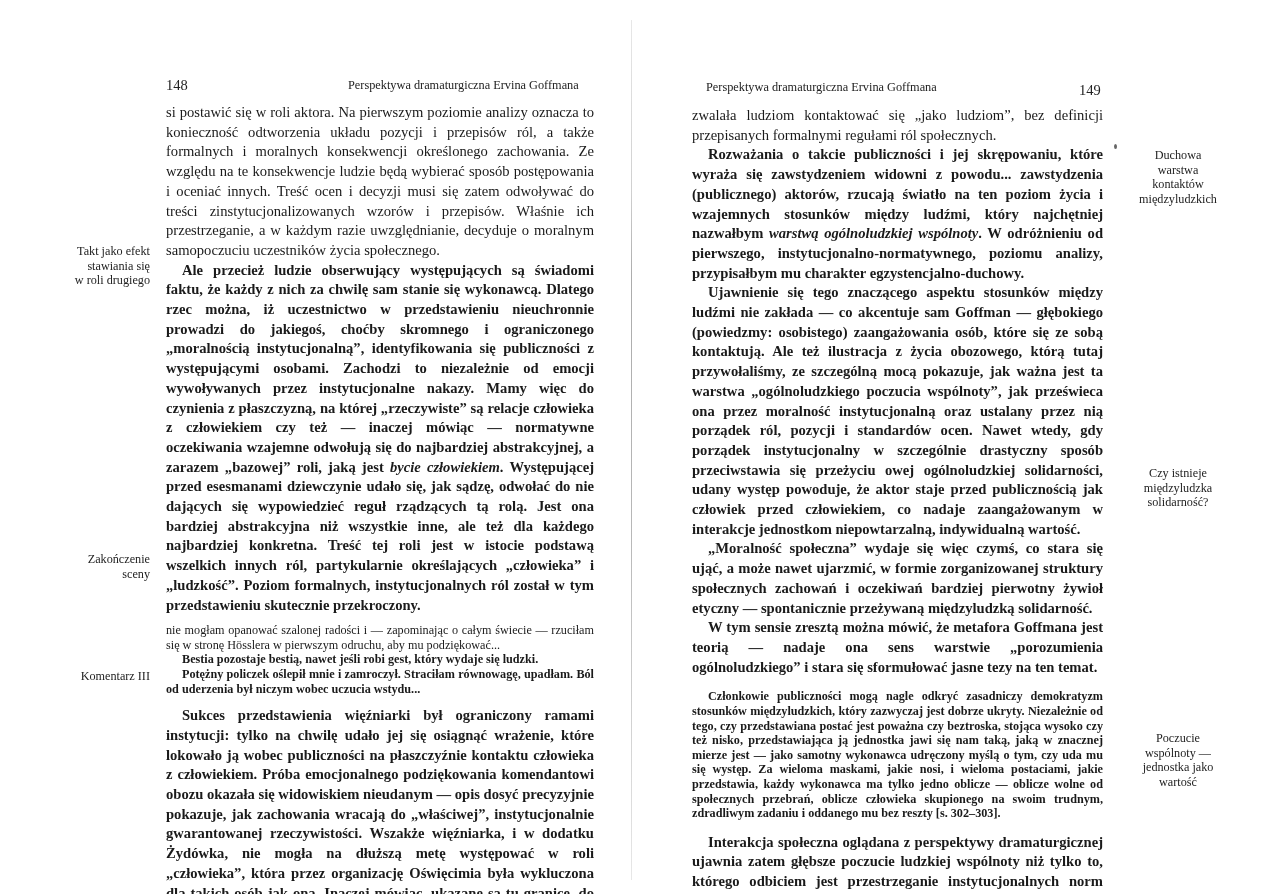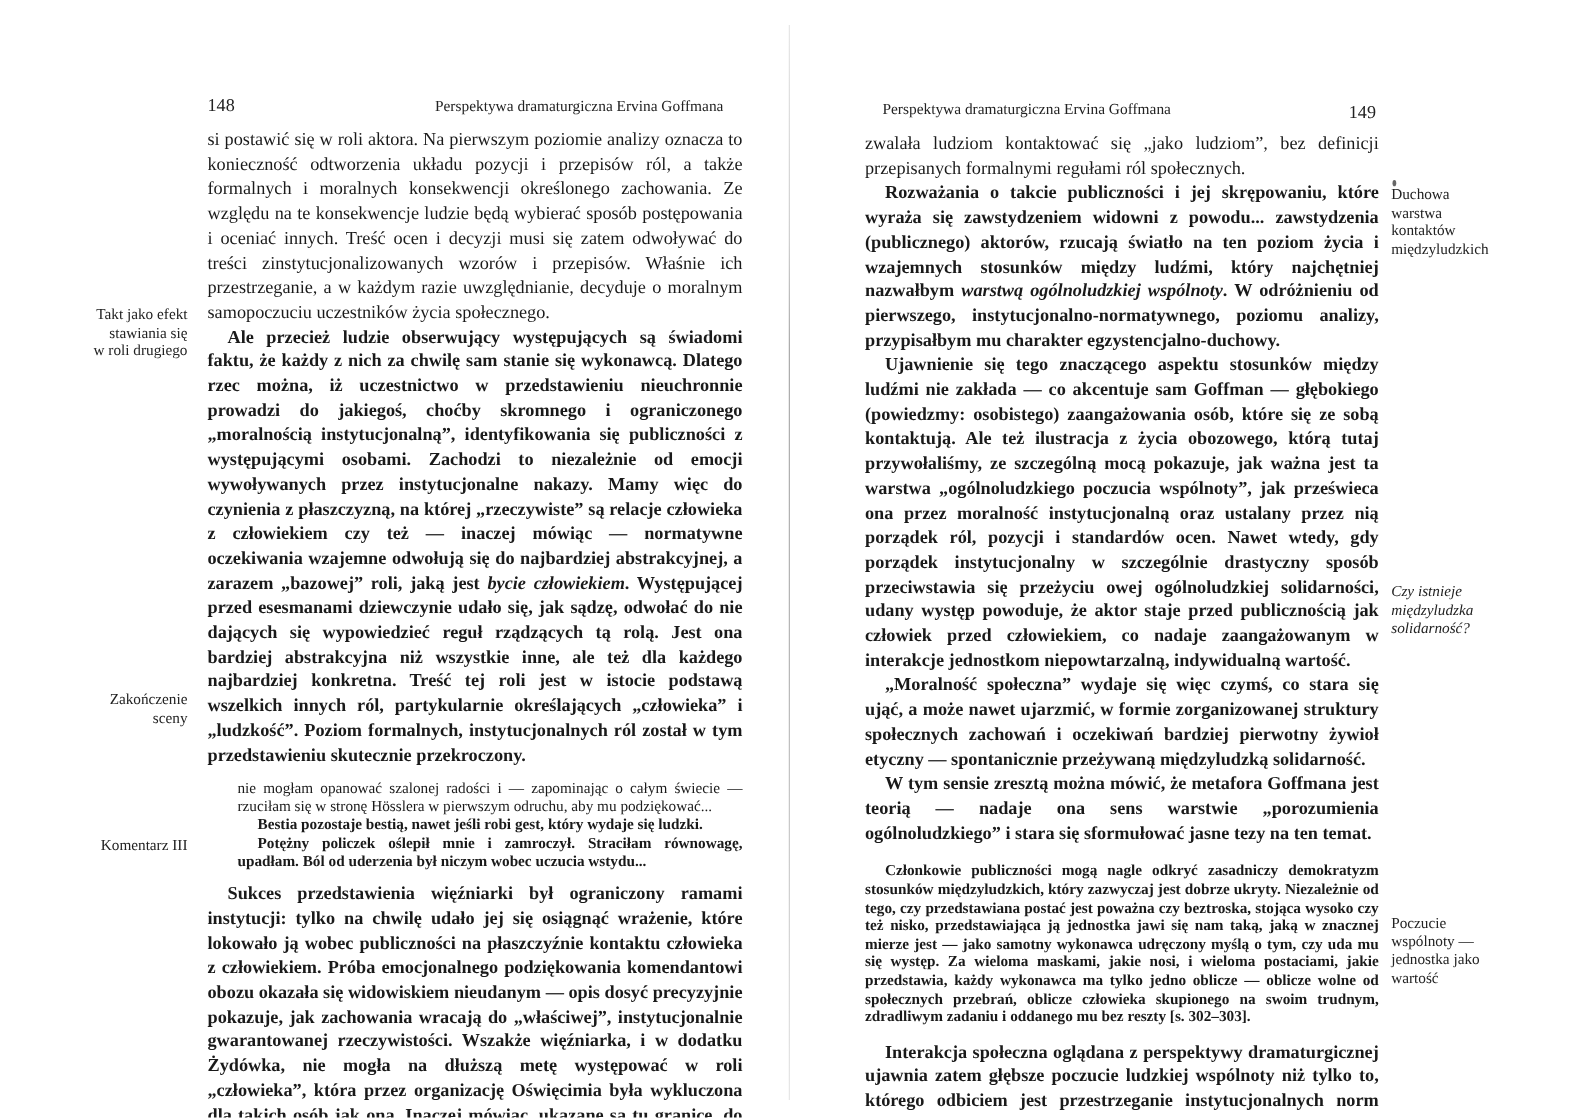--- a/index.html
+++ b/index.html
@@ -19,21 +19,21 @@
   .running-head { position:absolute; font-size:12.3px; color:#222; }
   .page-num { position:absolute; font-size:14.5px; color:#222; }
   .col { position:absolute; font-size:14.6px; line-height:19.7px; text-align:justify; }
   .col p { margin:0; }
   .col p.ind { text-indent:16px;font-weight:bold; }
   .quote { font-size:12.2px; line-height:14.6px; text-align:justify; }
   .quote p { margin:0; }
   .quote p.ind { text-indent:16px; }
   .note { position:absolute; font-size:12.2px; line-height:14.6px; color:#222; }
   .note.left { text-align:right; }
-  .note.right { text-align:left; }
+  .note.right { text-align:center; }
   em { font-style:italic; }
   .speck { position:absolute; background:#666; border-radius:50%; }
 </style>
 </head>
 <body>
 
 <div class="page page-left">
   <div class="page-num" style="left:166px; top:77px;">148</div>
   <div class="running-head" style="left:348px; top:78px;">Perspektywa dramaturgiczna Ervina Goffmana</div>
 
@@ -46,42 +46,42 @@
     <div>Zakończenie</div>
     <div>sceny</div>
   </div>
   <div class="note left" style="left:40px; top:669px; width:110px;">
     <div>Komentarz III</div>
   </div>
 
   <div class="col" style="left:166px; top:103px; width:428px;">
     <p>si postawić się w roli aktora. Na pierwszym poziomie analizy oznacza to konieczność odtworzenia układu pozycji i przepisów ról, a także formalnych i moralnych konsekwencji określonego zachowania. Ze względu na te konsekwencje ludzie będą wybierać sposób postępowania i oceniać innych. Treść ocen i decyzji musi się zatem odwoływać do treści zinstytucjonalizowanych wzorów i przepisów. Właśnie ich przestrzeganie, a w każdym razie uwzględnianie, decyduje o moralnym samopoczuciu uczestników życia społecznego.</p>
     <p class="ind"><span>Ale przecież ludzie obserwujący występujących są świadomi faktu, że każdy z nich za chwilę sam stanie się wykonawcą. Dlatego rzec można, iż uczestnictwo w przedstawieniu nieuchronnie prowadzi do jakiegoś, choćby skromnego i ograniczonego „moralnością instytucjonalną”, identyfikowania się publiczności z występującymi osobami. Zachodzi to niezależnie od emocji wywoływanych przez instytucjonalne nakazy. Mamy więc do czynienia z płaszczyzną, na której „rzeczywiste” są relacje człowieka z człowiekiem czy też — inaczej mówiąc — normatywne oczekiwania wzajemne odwołują się do najbardziej abstrakcyjnej, a zarazem „bazowej” roli, jaką jest </span><em>bycie człowiekiem</em><span>. Występującej przed esesmanami dziewczynie udało się, jak sądzę, odwołać do nie dających się wypowiedzieć reguł rządzących tą rolą. Jest ona bardziej abstrakcyjna niż wszystkie inne, ale też dla każdego najbardziej konkretna. Treść tej roli jest w istocie podstawą wszelkich innych ról, partykularnie określających „człowieka” i „ludzkość”. Poziom formalnych, instytucjonalnych ról został w tym przedstawieniu skutecznie przekroczony.</span></p>
-    <div class="quote" style="margin-top:8px; margin-bottom:10px;margin-left:24px;">
+    <div class="quote" style="margin-top:8px; margin-bottom:10px;">
       <p>nie mogłam opanować szalonej radości i — zapominając o całym świecie — rzuciłam się w stronę Hösslera w pierwszym odruchu, aby mu podziękować...</p>
       <p class="ind">Bestia pozostaje bestią, nawet jeśli robi gest, który wydaje się ludzki.</p>
       <p class="ind">Potężny policzek oślepił mnie i zamroczył. Straciłam równowagę, upadłam. Ból od uderzenia był niczym wobec uczucia wstydu...</p>
     </div>
     <p class="ind">Sukces przedstawienia więźniarki był ograniczony ramami instytucji: tylko na chwilę udało jej się osiągnąć wrażenie, które lokowało ją wobec publiczności na płaszczyźnie kontaktu człowieka z człowiekiem. Próba emocjonalnego podziękowania komendantowi obozu okazała się widowiskiem nieudanym — opis dosyć precyzyjnie pokazuje, jak zachowania wracają do „właściwej”, instytucjonalnie gwarantowanej rzeczywistości. Wszakże więźniarka, i w dodatku Żydówka, nie mogła na dłuższą metę występować w roli „człowieka”, która przez organizację Oświęcimia była wykluczona dla takich osób jak ona. Inaczej mówiąc, ukazane są tu granice, do których nieludzka organizacja rzeczywistości społecznej po-</p>
   </div>
 </div>
 
 <div class="gutter-line"></div>
 
 <div class="page page-right">
   <div class="running-head" style="left:74px; top:80px;">Perspektywa dramaturgiczna Ervina Goffmana</div>
   <div class="page-num" style="left:447px; top:82px;">149</div>
 
   <div class="note right" style="left:481px; top:148px; width:130px;">
     <div>Duchowa</div>
     <div>warstwa</div>
     <div>kontaktów</div>
     <div>międzyludzkich</div>
   </div>
-  <div class="note right" style="left:481px; top:466px; width:130px;font-style:italic;">
+  <div class="note right" style="left:481px; top:466px; width:130px;">
     <div>Czy istnieje</div>
     <div>międzyludzka</div>
     <div>solidarność?</div>
   </div>
   <div class="note right" style="left:481px; top:731px; width:130px;">
     <div>Poczucie</div>
     <div>wspólnoty —</div>
     <div>jednostka jako</div>
     <div>wartość</div>
   </div>

